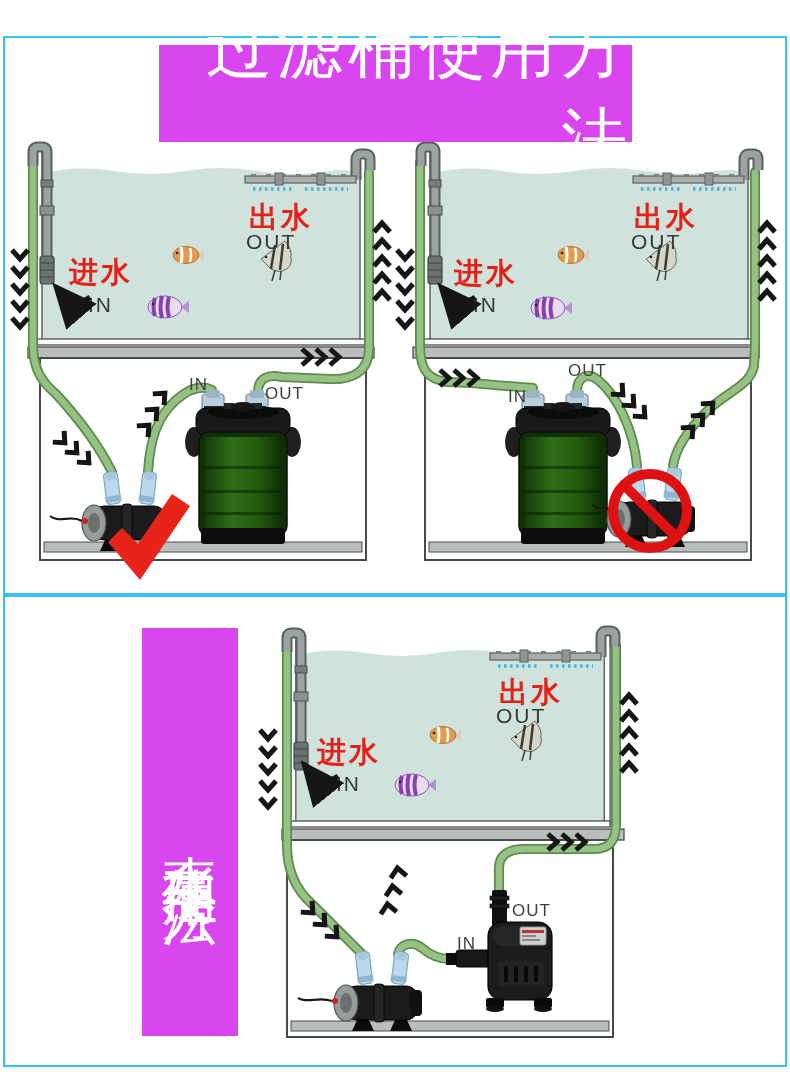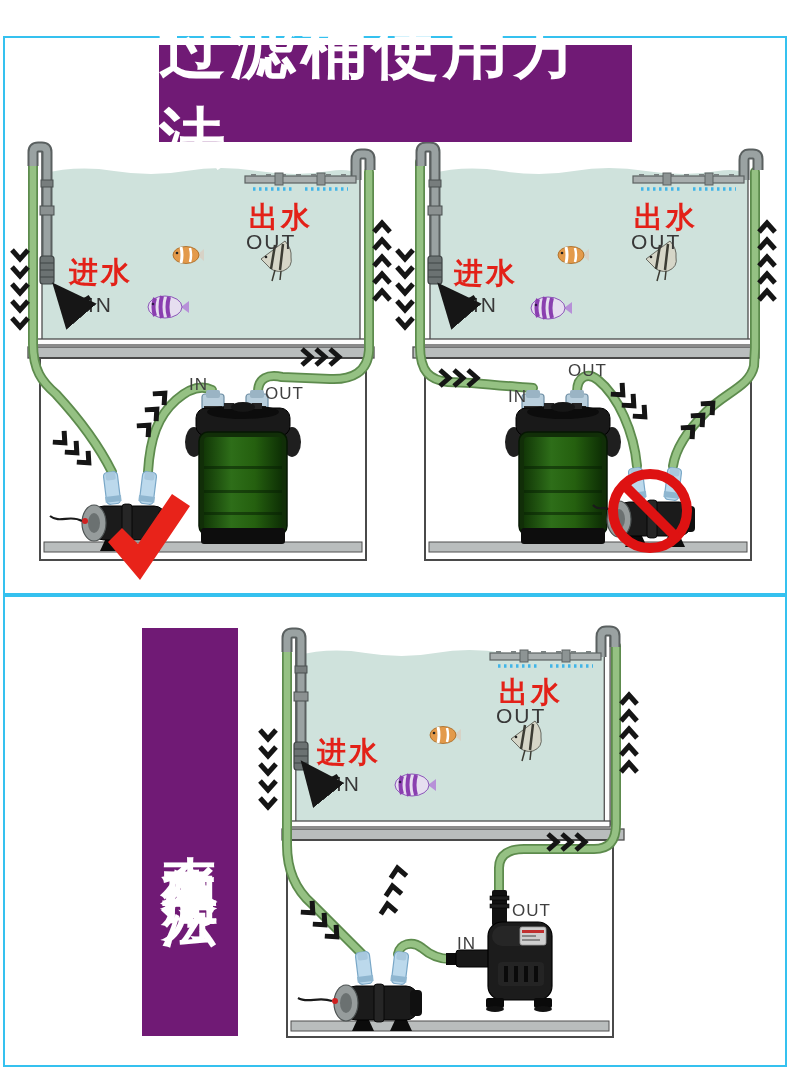--- a/index.html
+++ b/index.html
@@ -3,22 +3,22 @@
 <meta charset="utf-8">
 <style>
   * { box-sizing: border-box; margin: 0; padding: 0; }
   html,body { width: 790px; height: 1079px; background: #ffffff; overflow: hidden;
               font-family: "Liberation Sans", "DejaVu Sans", sans-serif; }
   #stage { position: relative; width: 790px; height: 1079px; background:#fff; }
   .panel { position: absolute; background: #fff; border: 2px solid #35c1ef; }
   #panel-filter { left: 3px; top: 36px;  width: 784px; height: 559px; }
   #panel-pump   { left: 3px; top: 595px; width: 784px; height: 472px; }
   #scene { position: absolute; left: 0; top: 0; }
-  .banner { position: absolute; background: #701a75; color: #fff; font-weight: 700;
-            display: flex; align-items: center; justify-content: center; }
+  .banner { position: absolute; background: #d946ef; color: #fff; font-weight: 400;
+            display: flex; align-items: center; justify-content: center; text-align: right; }
   #title-banner { left: 159px; top: 45px; width: 473px; height: 97px;
                   font-size: 66px; letter-spacing: 5px; }
   #side-banner  { left: 142px; top: 628px; width: 96px; height: 408px;
                   font-size: 56px; letter-spacing: 7px;
                   writing-mode: vertical-rl; text-orientation: upright; }
   
   text { font-family: "Liberation Sans", "DejaVu Sans", sans-serif; }
   .cnred  { font-size: 29px; font-weight: 700; fill: #e32118; letter-spacing: 3px; }
   .endark { font-size: 21px; fill: #383838; letter-spacing: 2px; }
   .ensmall{ font-size: 17px; fill: #3f3f3f; letter-spacing: 1px; }

